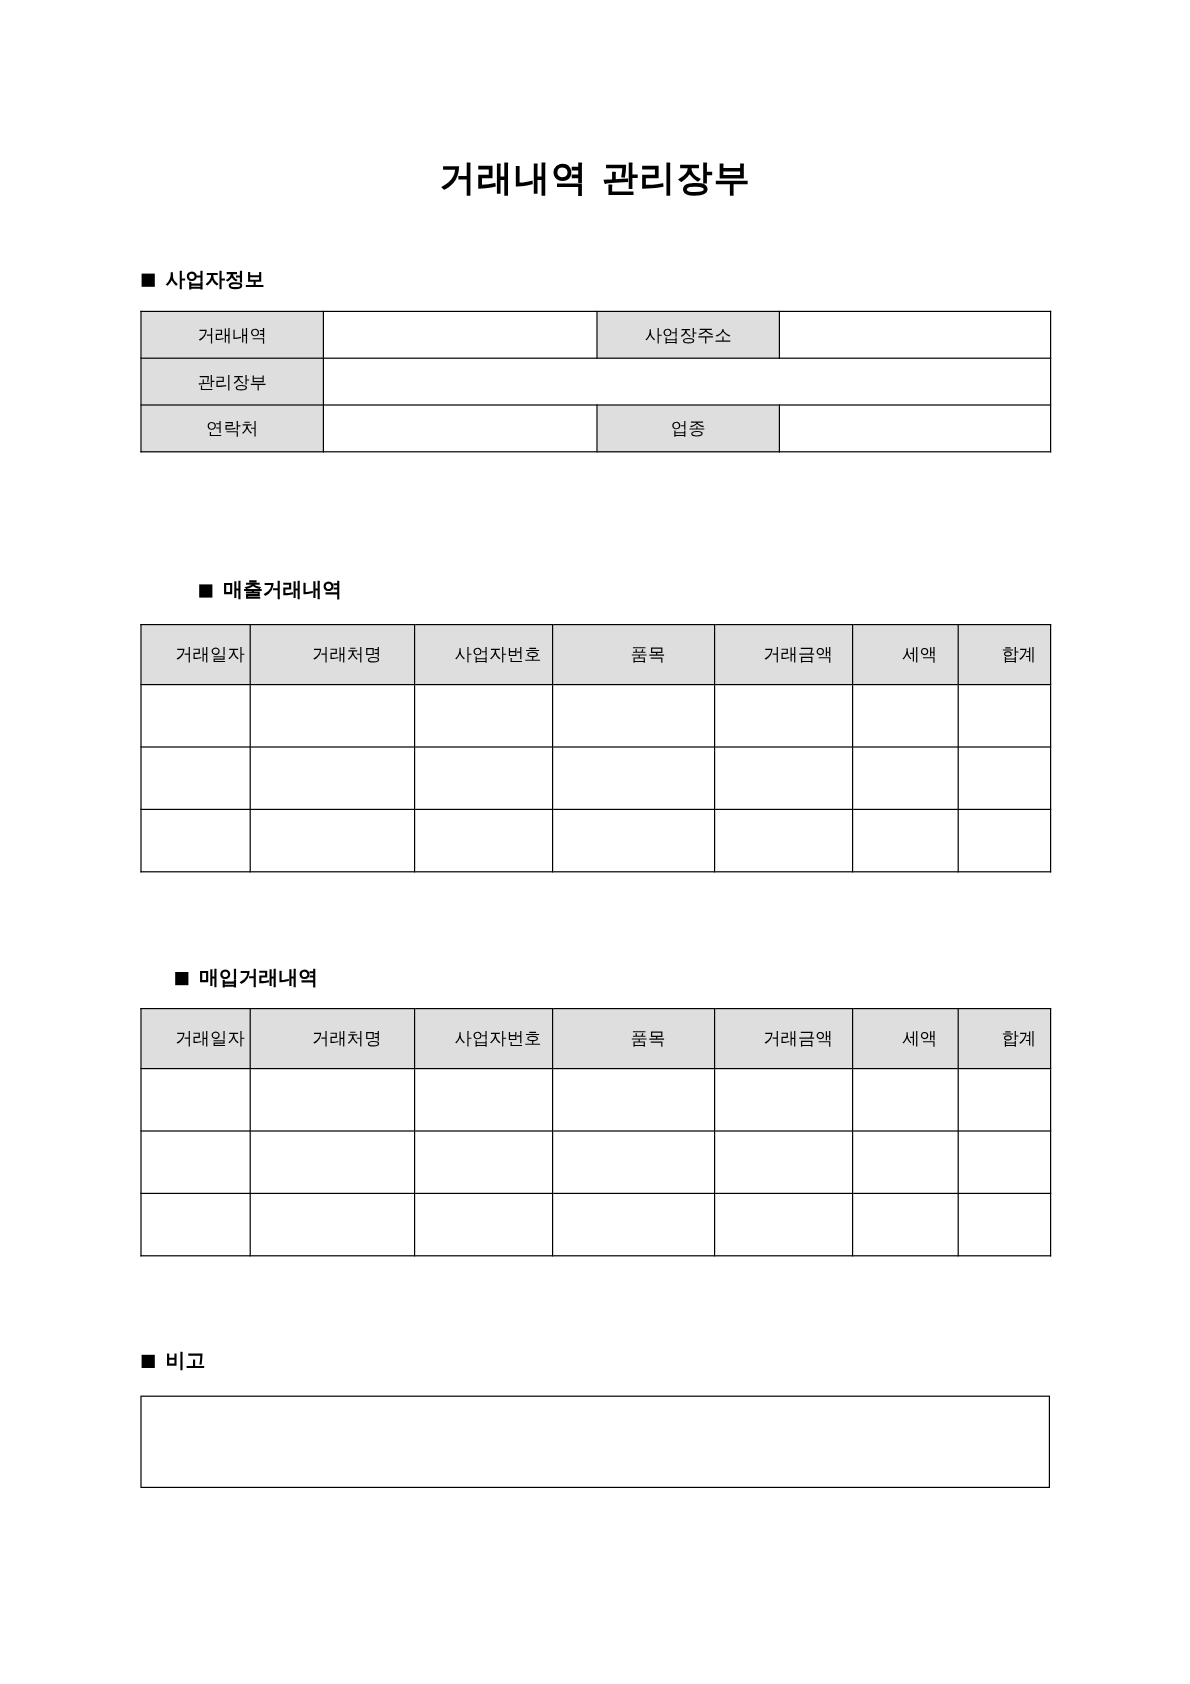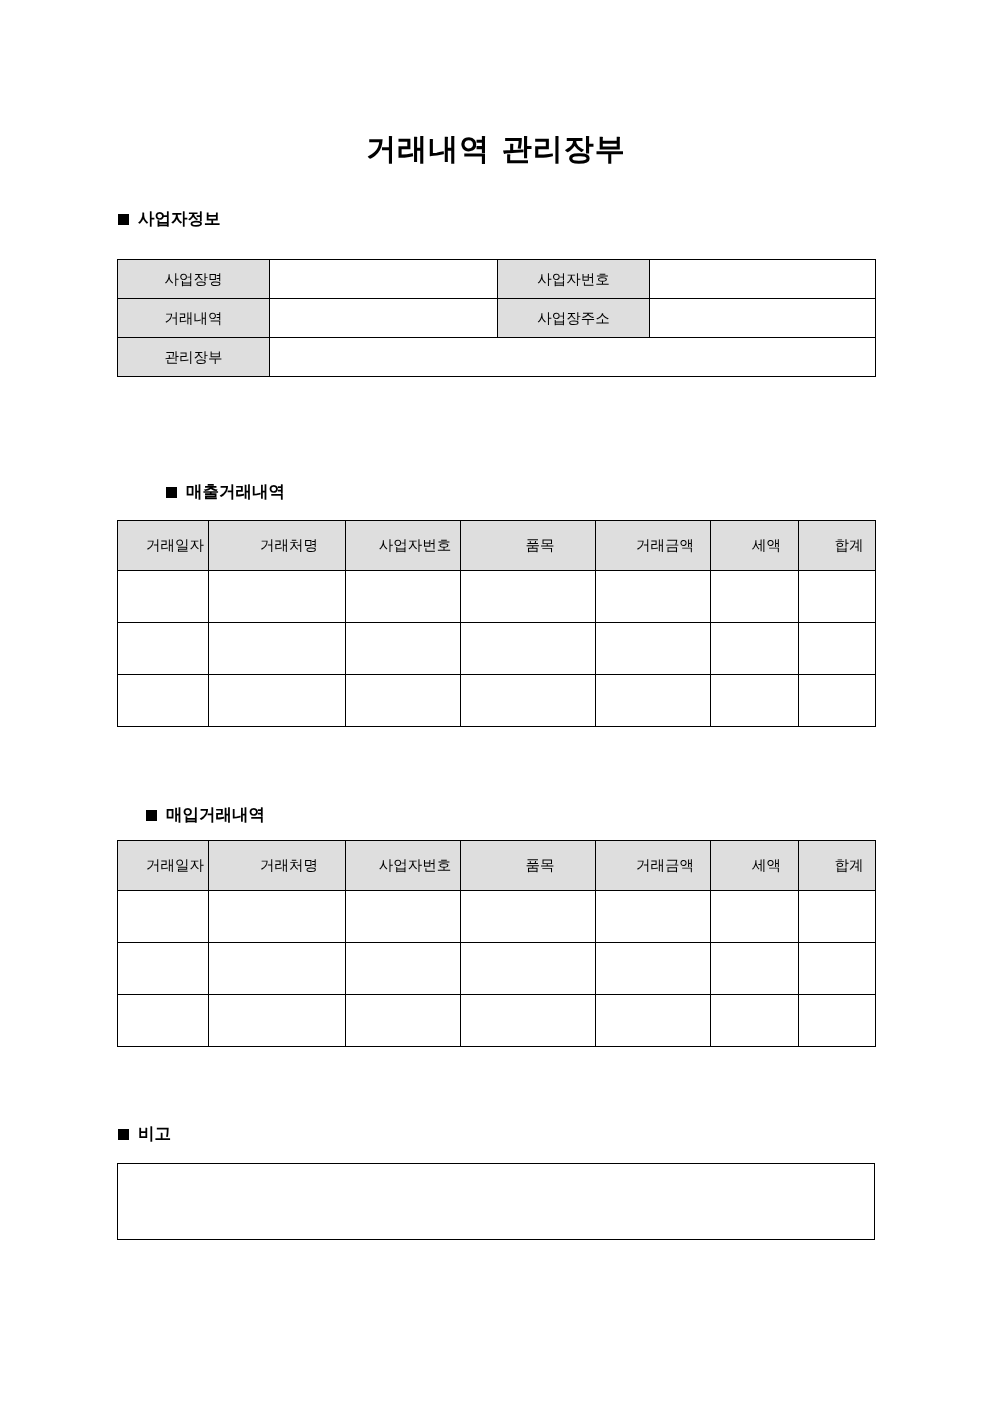--- a/index.html
+++ b/index.html
@@ -49,21 +49,21 @@
     align-items: center;
     gap: 9px;
   }
   .bullet {
     display: inline-block;
     width: 11px;
     height: 11px;
     background: #000000;
     flex: 0 0 auto;
   }
-  .sec-biz      { top: 211px; }
+  .sec-biz      { top: 225px; }
   .sec-sales    { top: 484px; margin-left: 48px; }
   .sec-purchase { top: 807px; padding-left: 28px; }
   .sec-remarks  { top: 1126px; }
 
   
   table.grid {
     position: absolute;
     left: 117px;
     width: 758px;
     border-collapse: collapse;
@@ -122,34 +122,34 @@
 
   <table class="grid biz-table">
     <colgroup>
       <col style="width:152px">
         <col style="width:228px">
         <col style="width:152px">
         <col style="width:226px">
     </colgroup>
     <tbody>
       <tr>
-        <td class="hcell">사업장명</td>
-        <td class="vcell"></td>
-        <td class="hcell">사업자번호</td>
-        <td class="vcell"></td>
-      </tr>
-      <tr>
         <td class="hcell">거래내역</td>
         <td class="vcell"></td>
         <td class="hcell">사업장주소</td>
         <td class="vcell"></td>
       </tr>
       <tr>
         <td class="hcell">관리장부</td>
         <td class="vcell" colspan="3"></td>
+      </tr>
+      <tr>
+        <td class="hcell">연락처</td>
+        <td class="vcell"></td>
+        <td class="hcell">업종</td>
+        <td class="vcell"></td>
       </tr>
     </tbody>
   </table>
 
   <div class="section-head sec-sales">
     <span class="bullet"></span>
     <span>매출거래내역</span>
   </div>
 
   <table class="grid tx-table tx-sales">

